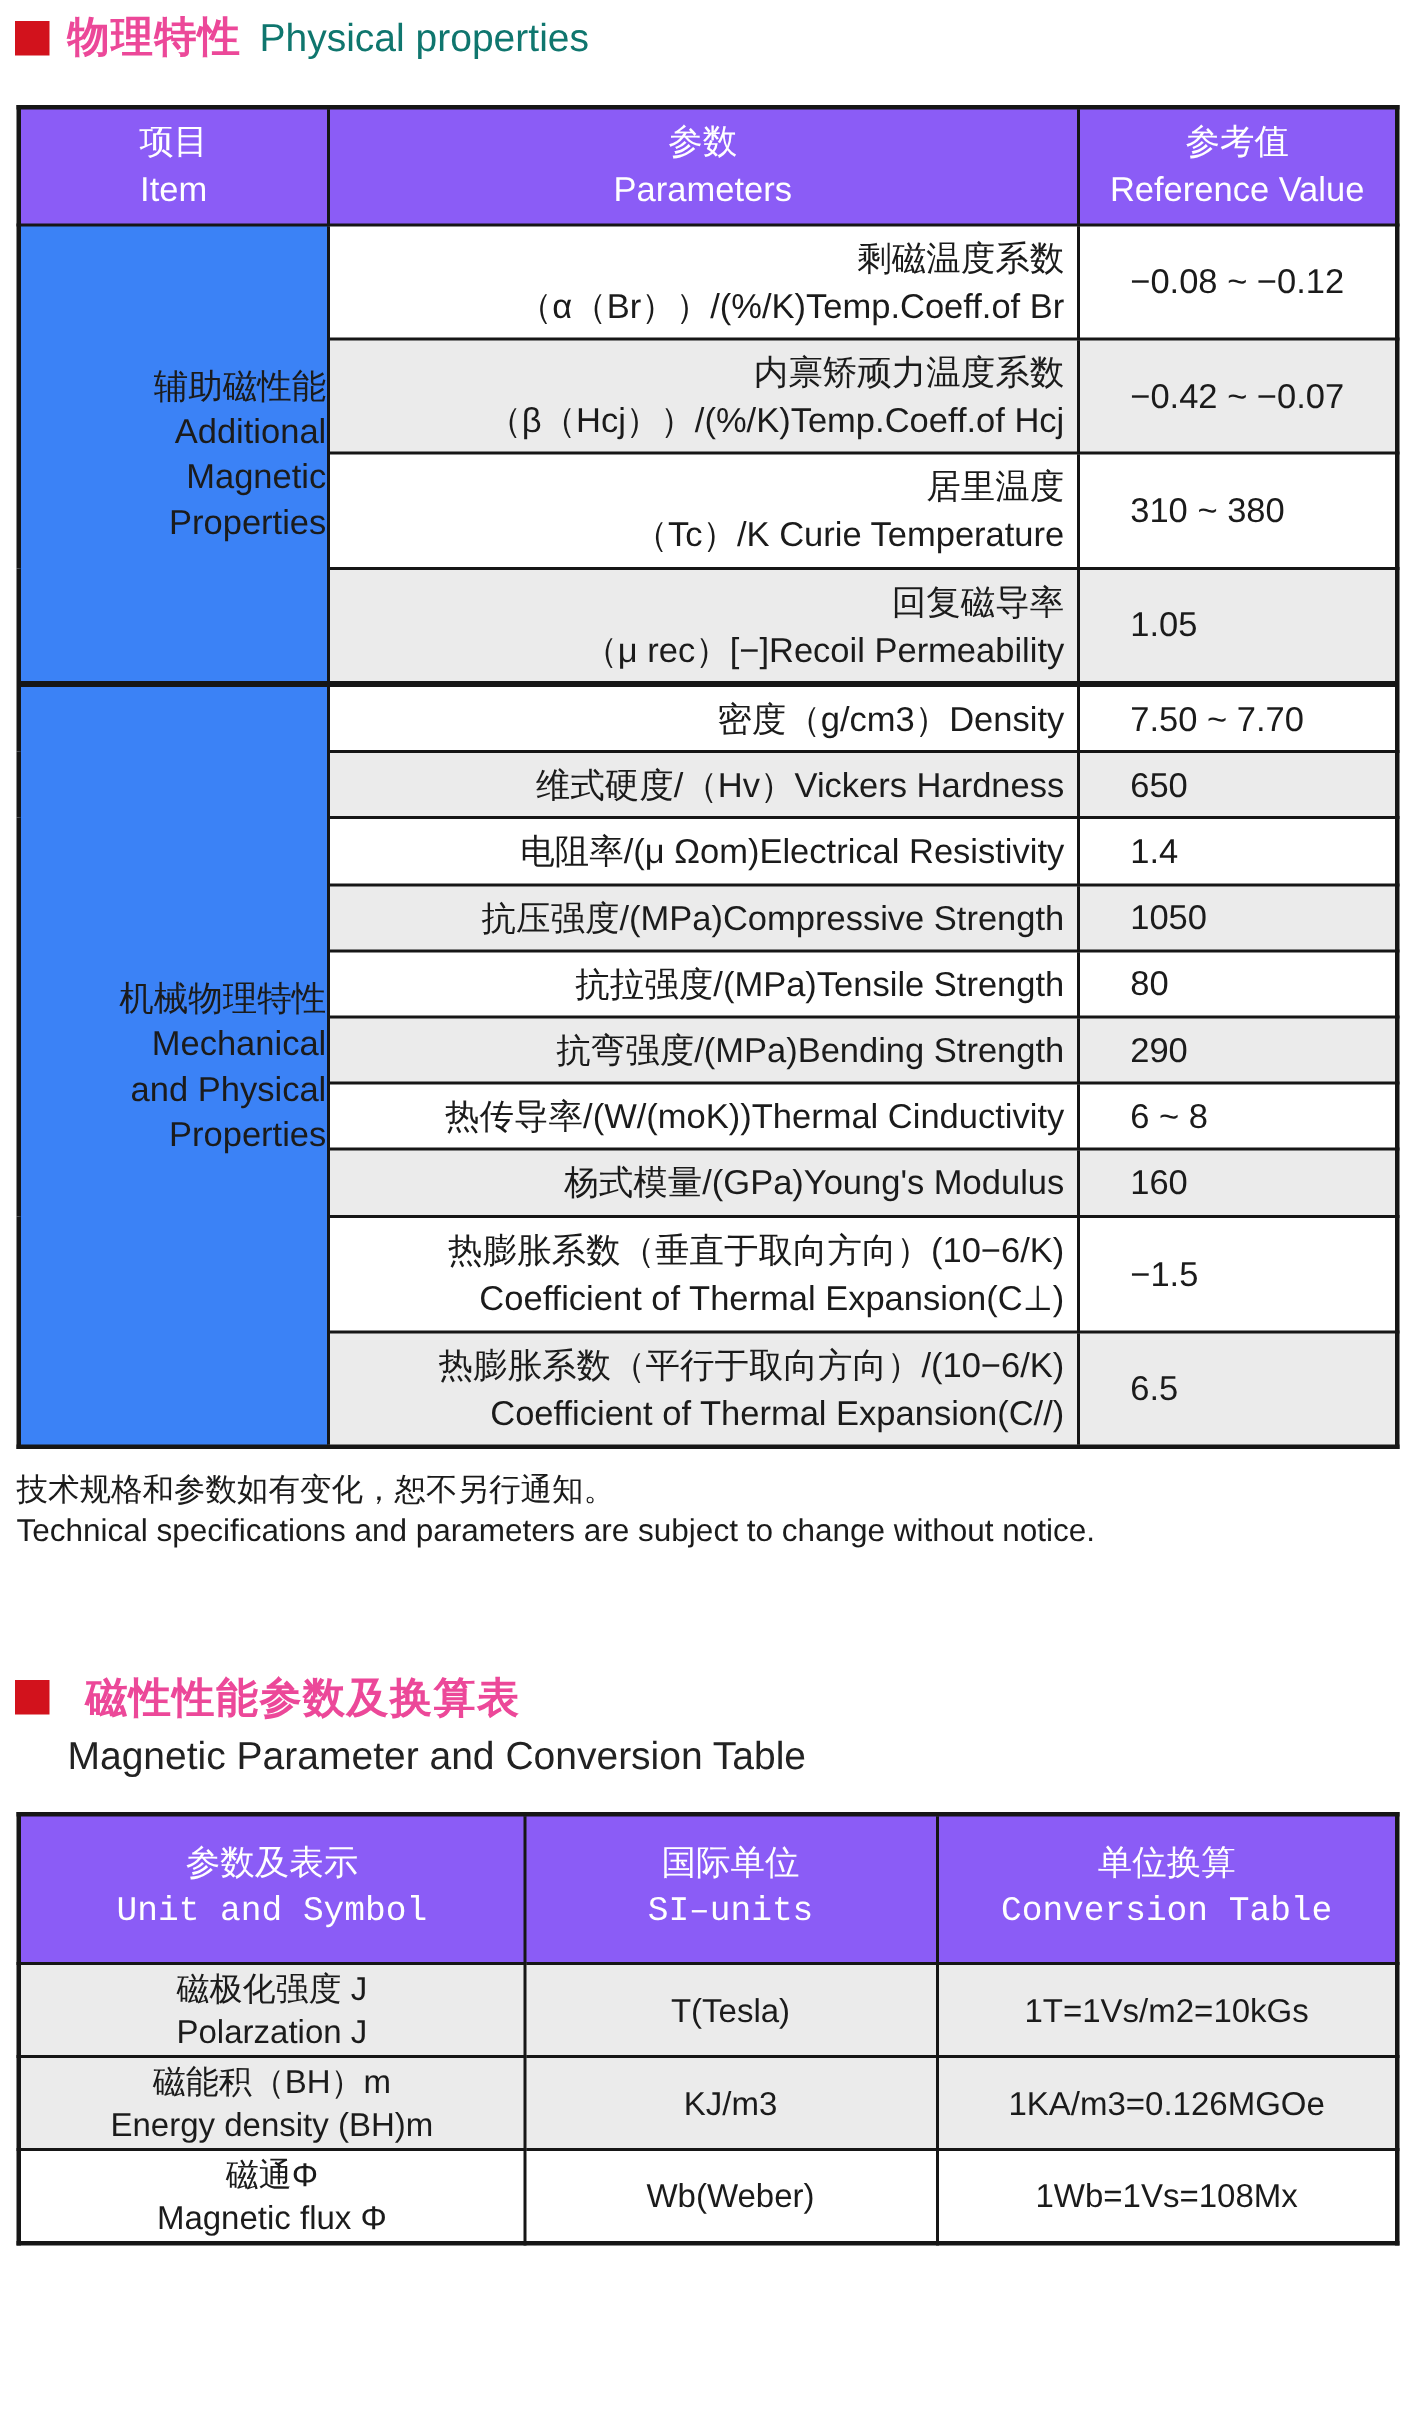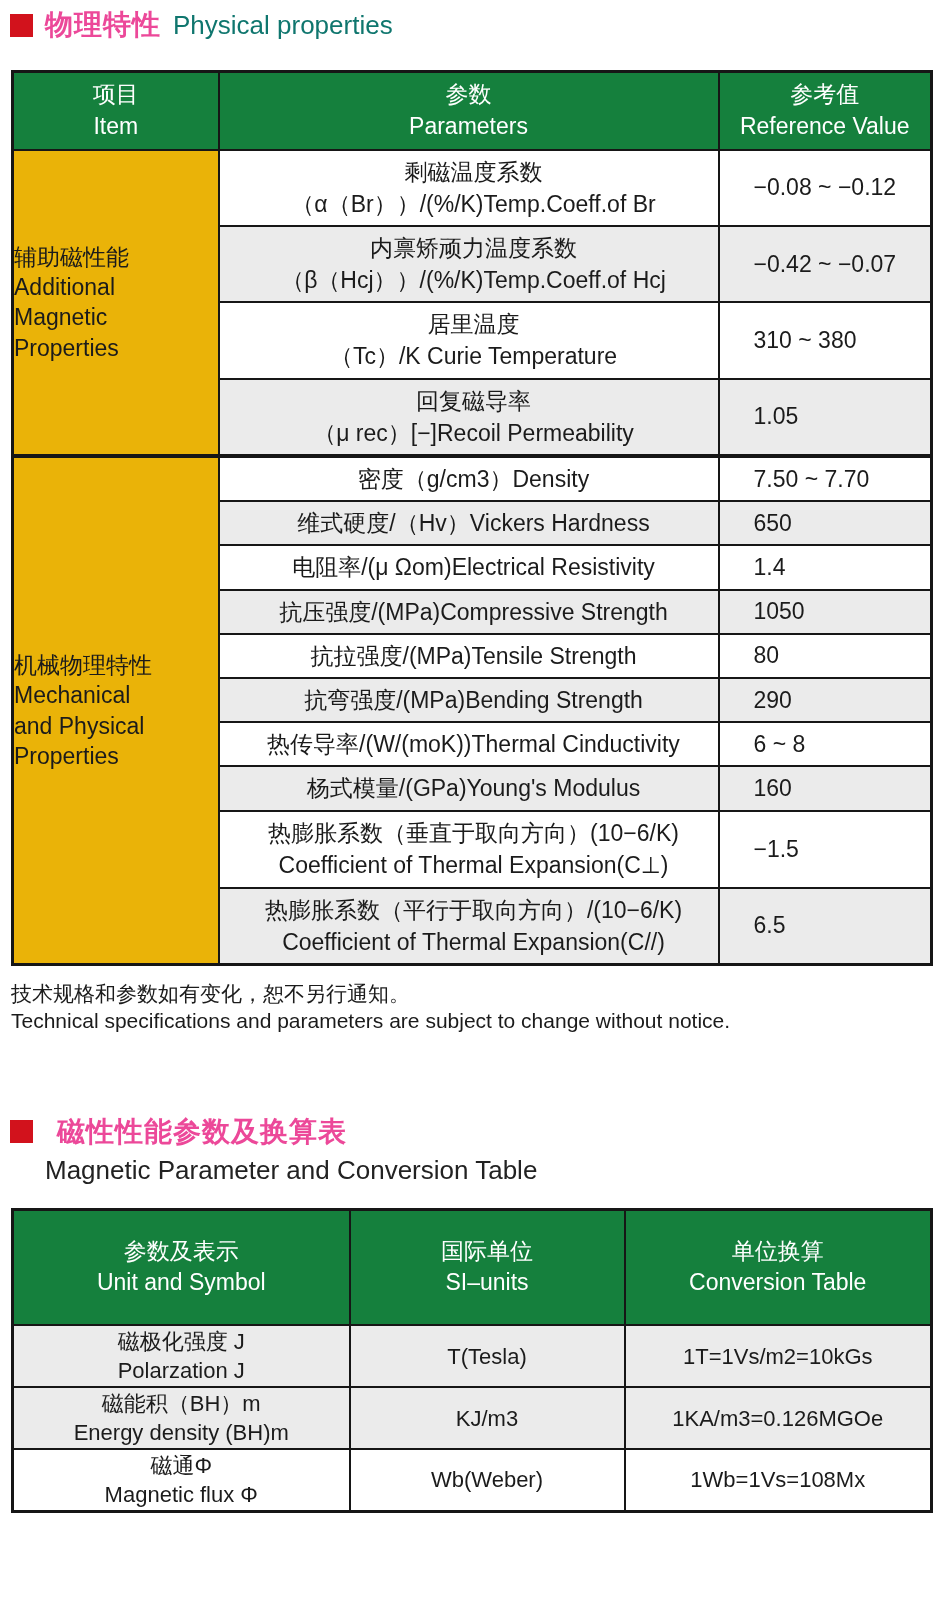--- a/index.html
+++ b/index.html
@@ -22,44 +22,44 @@
   .t-en { color:#0f766e; font-size:26px; }
   .sec-title2 { margin-top:78px; padding-left:10px; }
   .sec-title2 .line1 { display:flex; align-items:center; gap:24px; }
   .sec-title2 .line2 { color:#222; font-size:26px; margin:4px 0 0 35px; }
 
   
   table { border-collapse:collapse; table-layout:fixed; width:919px; margin-left:11px; }
   th, td { border:2px solid #161616; vertical-align:middle; }
   table { border:3px solid #161616; }
   thead th {
-    background:#15803d; color:#ffffff; font-weight:normal;
+    background:#8b5cf6; color:#ffffff; font-weight:normal;
     text-align:center; font-size:23px; line-height:1.38;
   }
   tr.g td { background:#ebebeb; }
-  td.item { background:#eab308; text-align:left; font-size:23px; line-height:1.32; }
+  td.item { background:#3b82f6; text-align:right; font-size:23px; line-height:1.32; }
 
   
   .t1 { margin-top:26px; }
   .t1 thead th { height:78px; }
   .t1 td { font-size:23px; }
-  .t1 td.param { text-align:center; padding:5px 8px 5px 18px; line-height:1.4; }
+  .t1 td.param { text-align:right; padding:5px 8px 5px 18px; line-height:1.4; }
   .t1 td.val  { text-align:left; padding-left:34px; }
   .t1 tr.h75 td { height:75px; }
   .t1 tr.h40 td { height:41px; }
   .t1 tr.h77 td { height:77px; }
   .t1 tr.gsep td { border-top:4px solid #161616; }
 
   
   .note { margin:14px 0 16px 11px; font-size:21px; line-height:1.3; }
   .note .en { font-size:21px; }
 
   
   .t2 { margin-top:22px; }
-  .t2 thead th { height:116px; }
+  .t2 thead th { height:100px;font-family:Liberation Mono, monospace; }
   .t2 td { height:62px; text-align:center; font-size:22px; line-height:1.32; }
 </style>
 </head>
 <body>
 
 <div class="page">
 
   <div class="sec-title">
     <span class="sq"></span>
     <span class="t-zh">物理特性</span>

